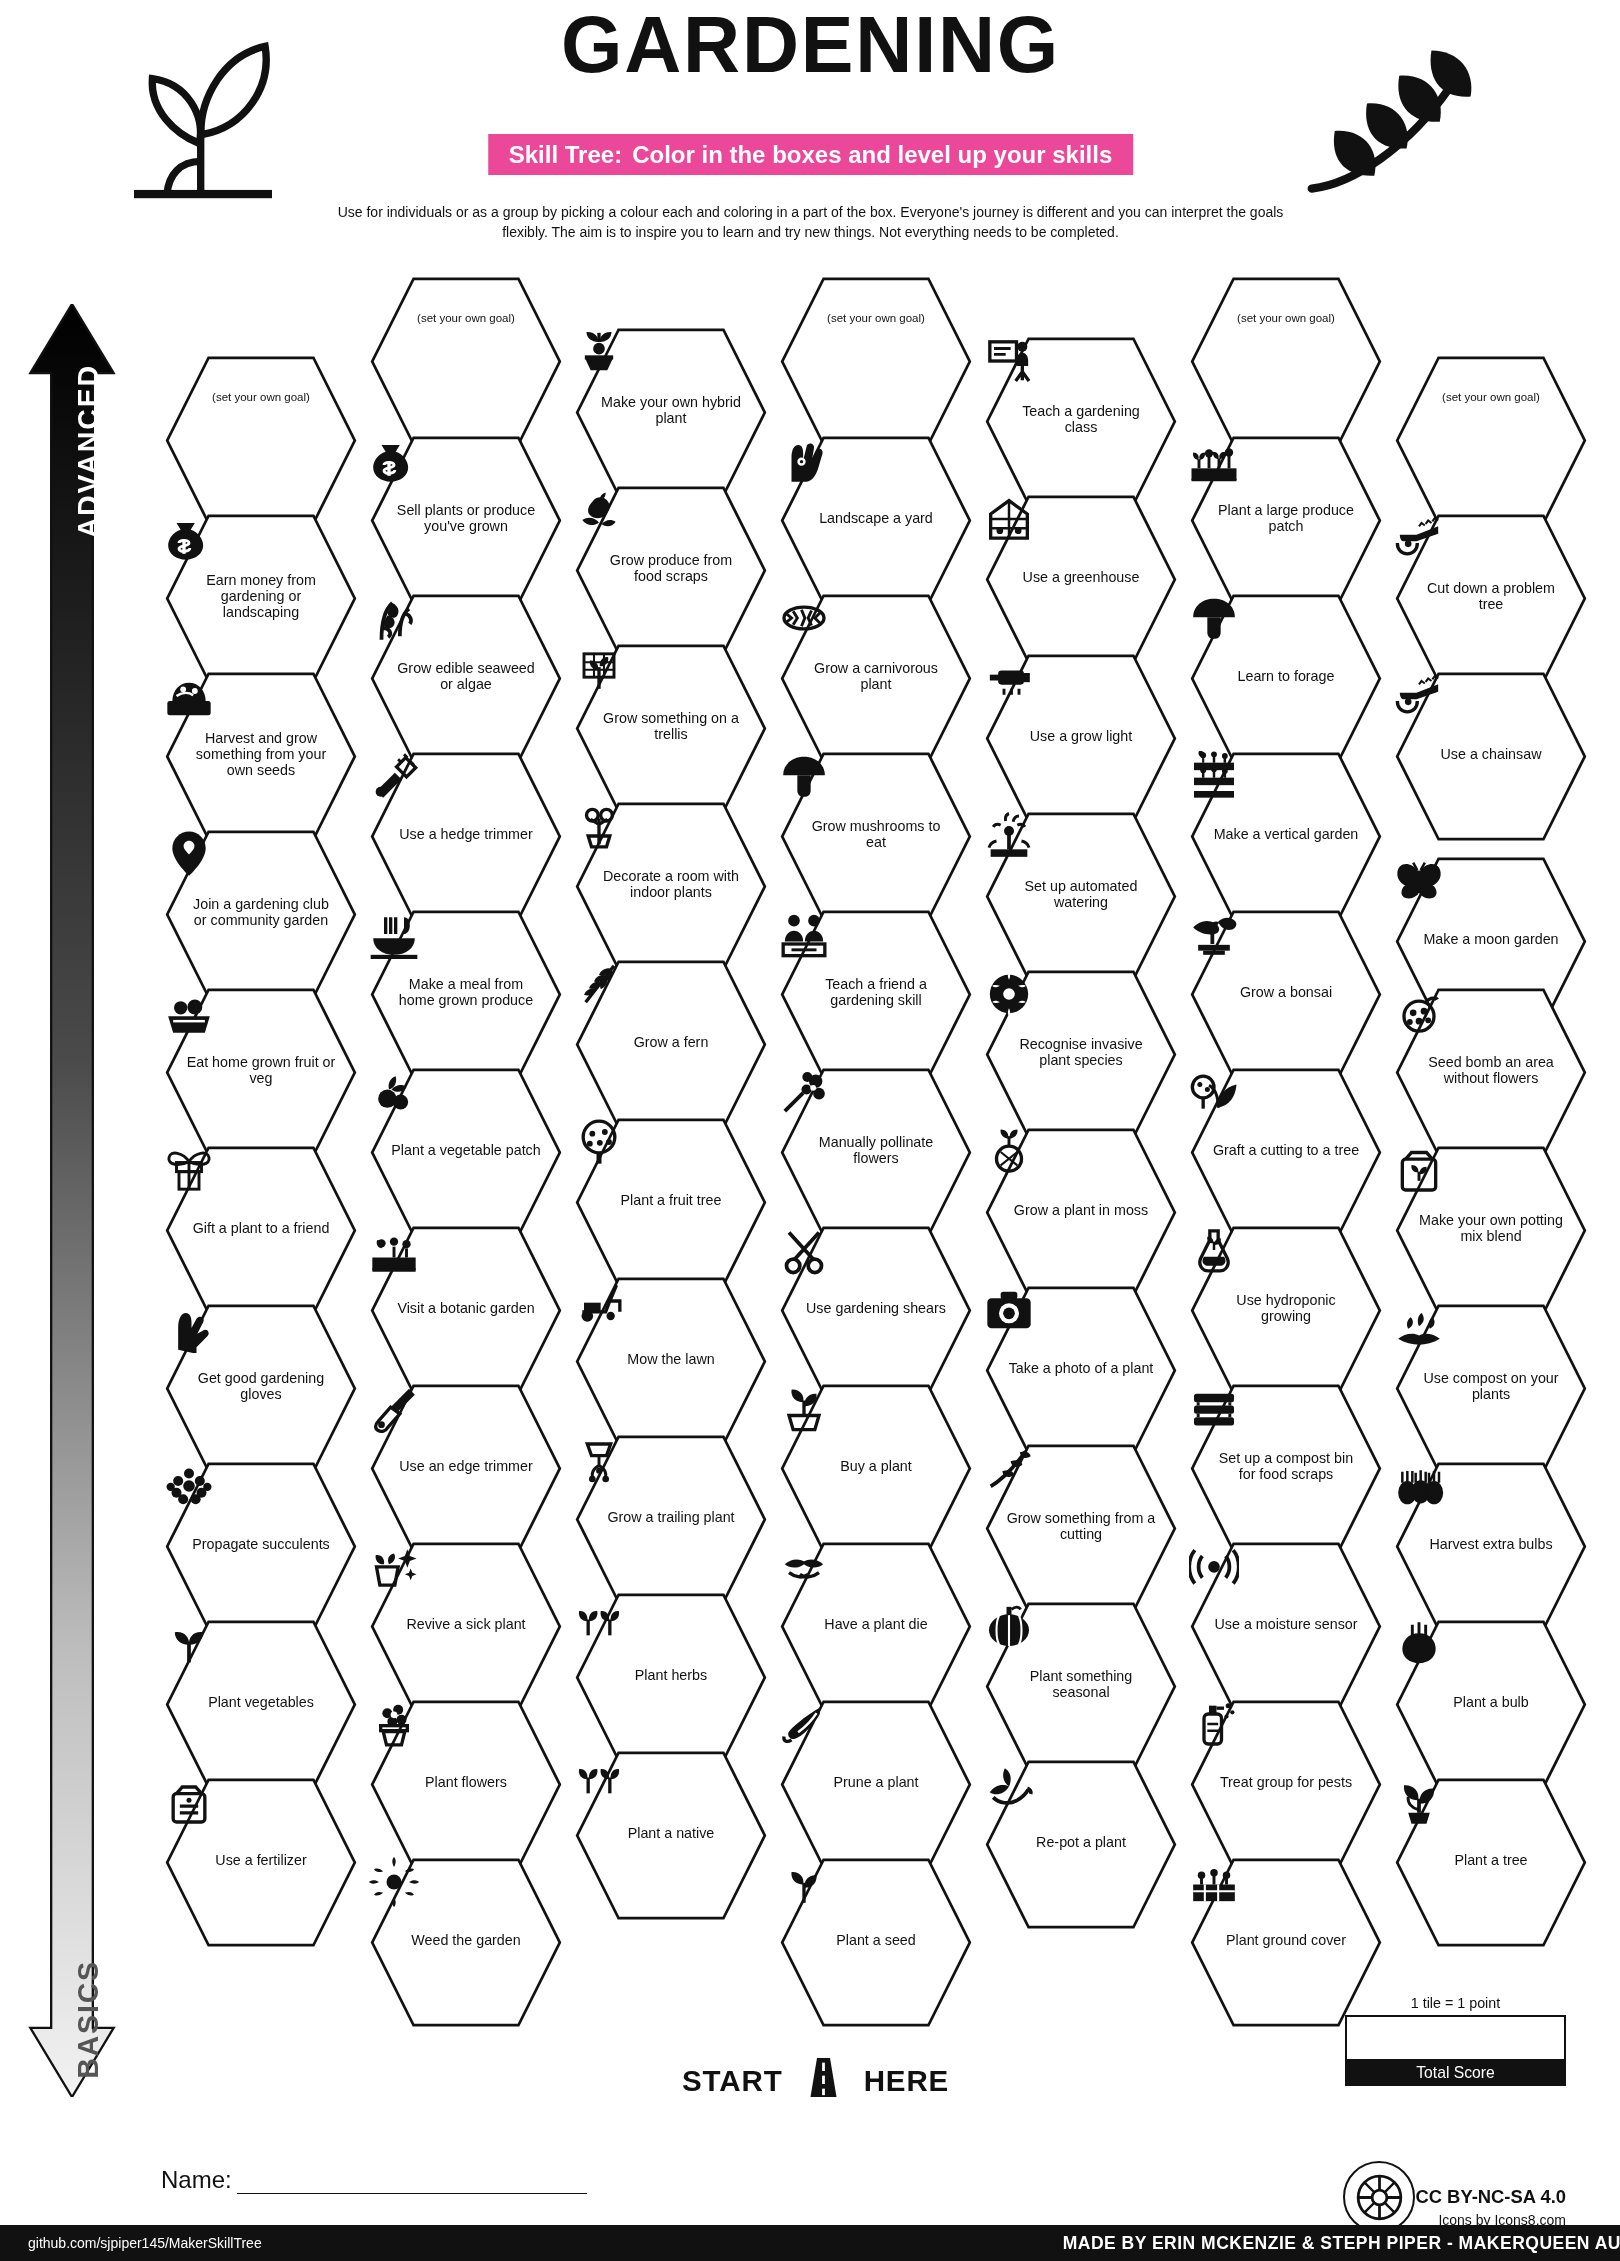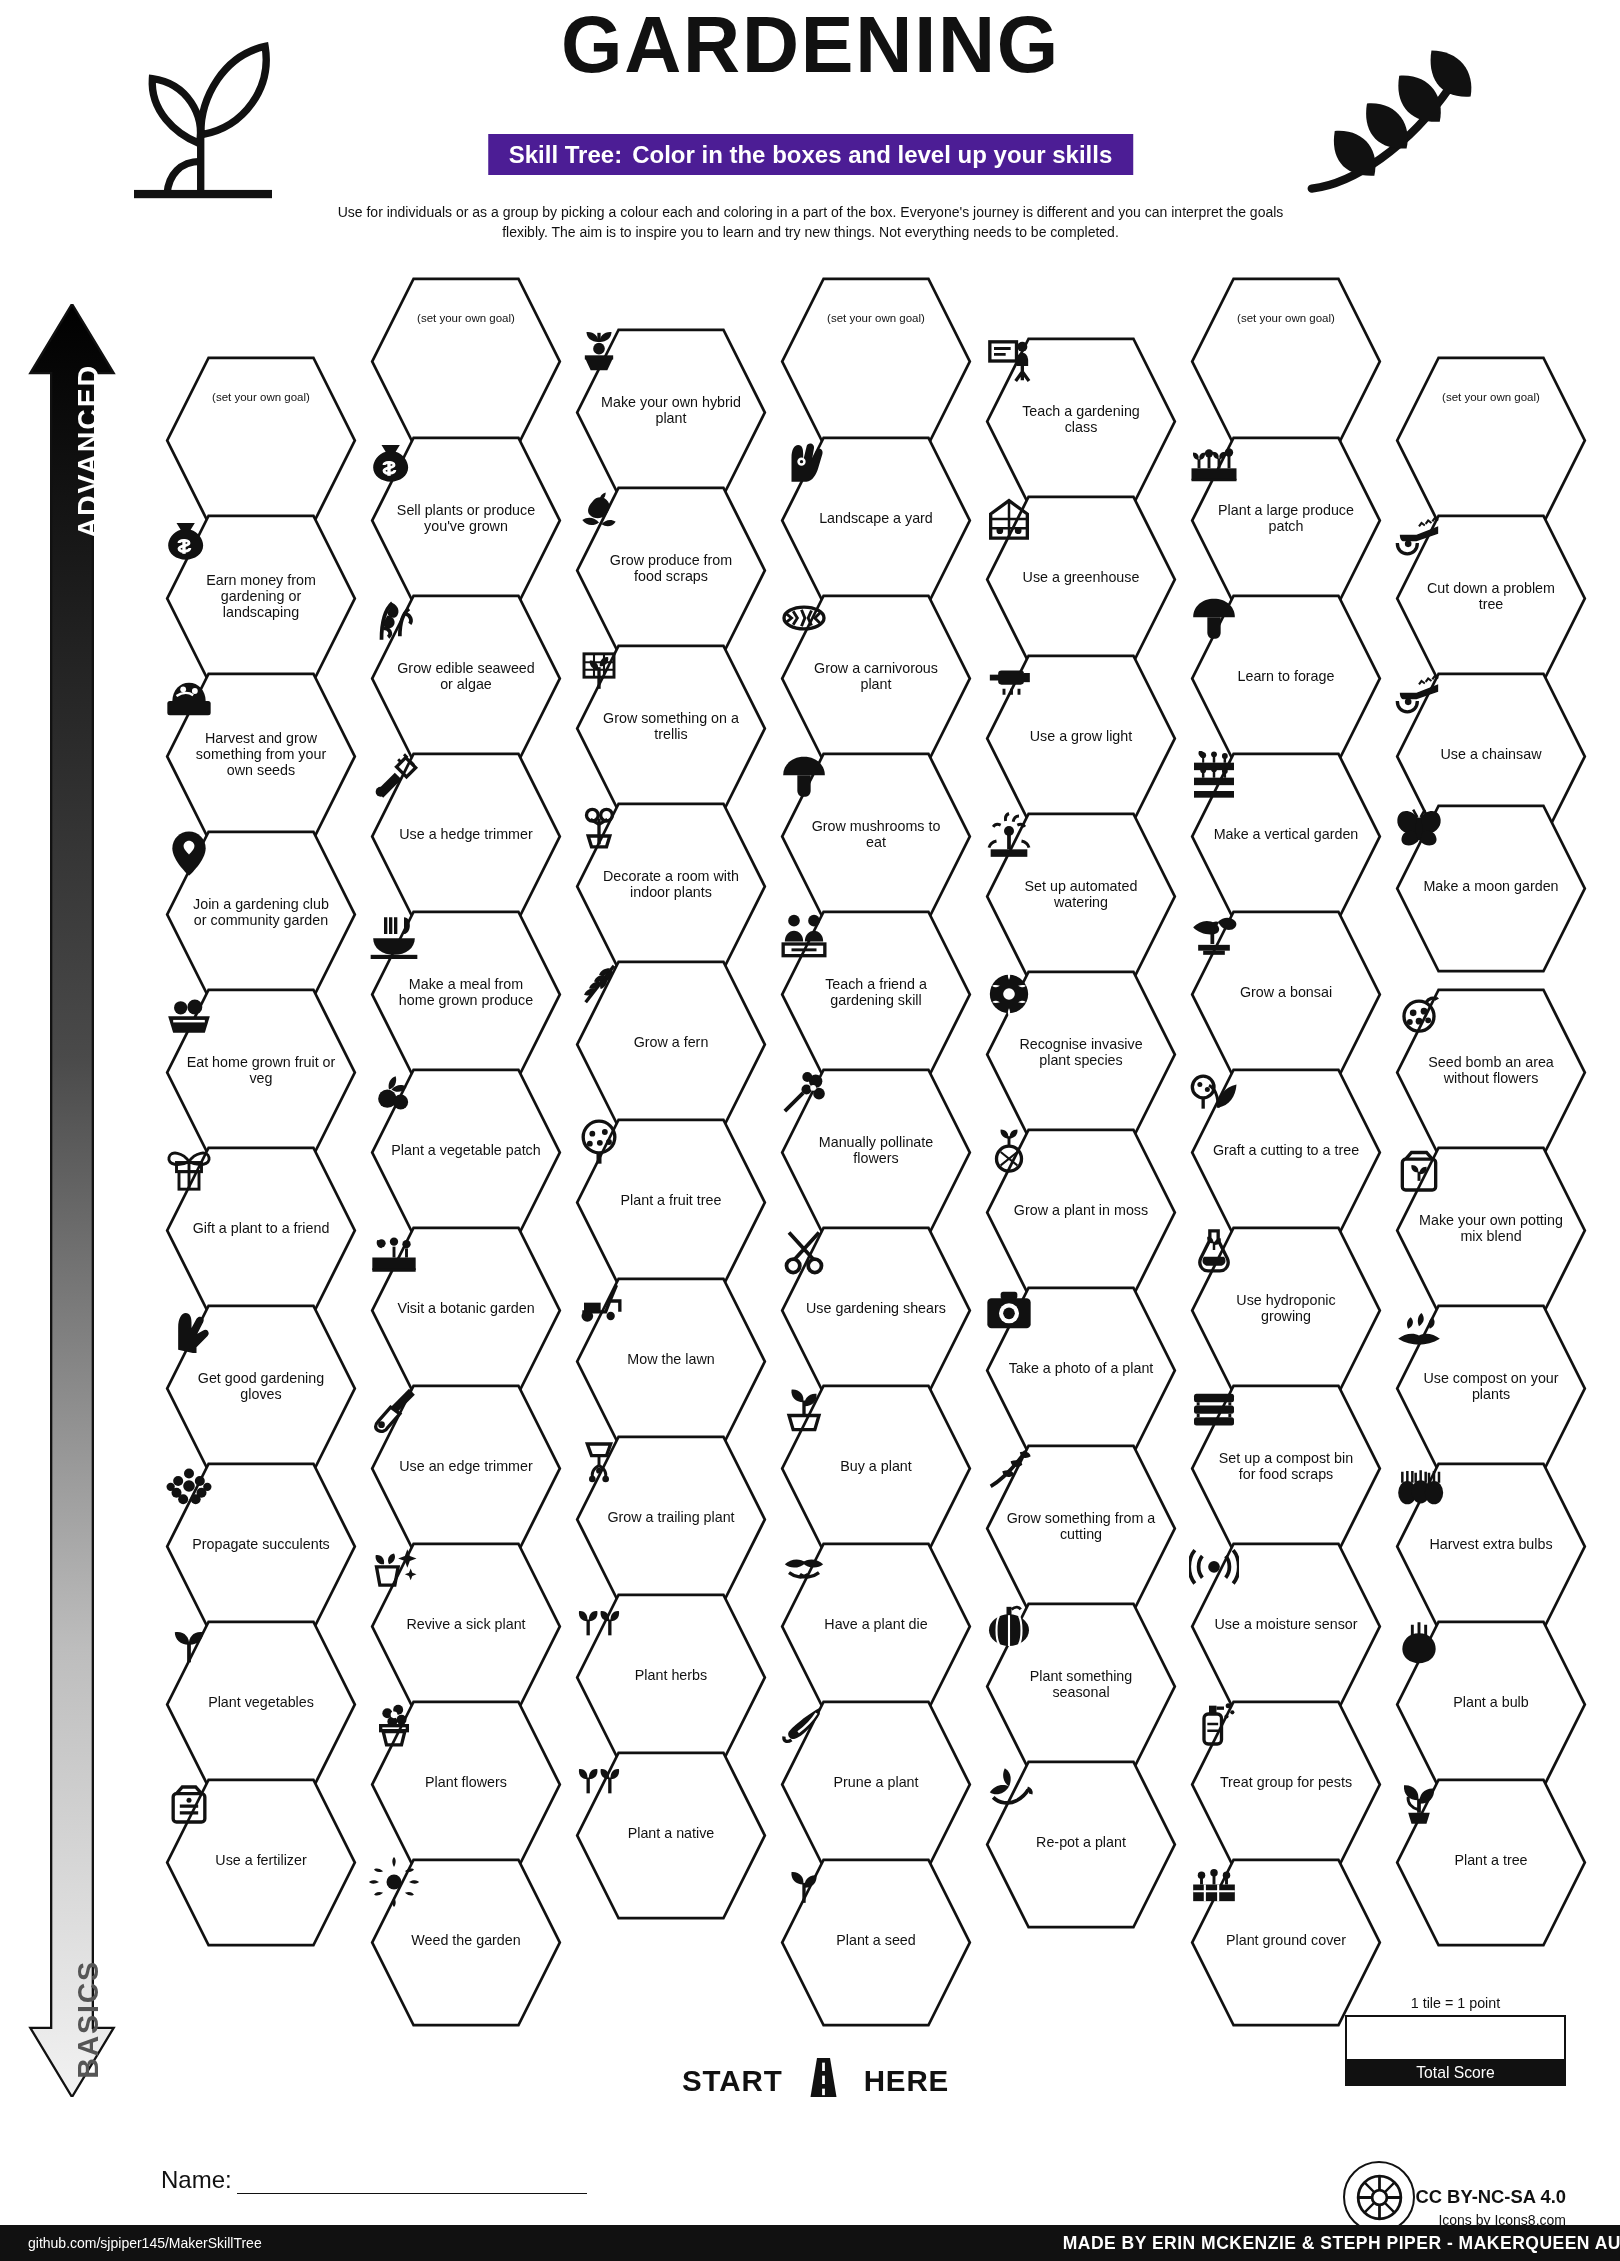--- a/index.html
+++ b/index.html
@@ -13,21 +13,21 @@
   
   .header { position:relative; height:276px; }
   .title {
     position:absolute; top:4.6px; left:0; width:100%;
     text-align:center;
     font-size:79px; font-weight:bold; letter-spacing:1.8px;
     line-height:1;
   }
   .subtitle-bar {
     position:absolute; top:134px; left:50%; transform:translateX(-50%);
-    background:#4c1d95; color:#fff;
+    background:#ec4899; color:#fff;
     padding:6.5px 21px;
     font-size:24px; font-weight:bold;
     white-space:nowrap;
   }
   .subtitle-bar .st-label { margin-right:10px; }
   .intro {
     position:absolute; top:203px; left:50%; transform:translateX(-50%);
     width:968px; text-align:center;
     font-size:14px; line-height:1.4; color:#111;
   }
@@ -1224,21 +1224,21 @@
         <span class="hex-icon">
           <svg width="50" height="50" viewBox="0 0 120 120">
             <path d="M14 52h40l52-20v18l-52 18H24c-8 0-10-10-10-16z" fill="#111"></path>
             <path d="M56 72c0 16-10 26-24 26S8 88 8 72" fill="none" stroke="#111" stroke-width="8"></path>
             <path d="M60 32l6-8 8 6M76 26l6-8 8 6M92 20l6-8 8 6" stroke="#111" stroke-width="5" fill="none"></path>
             <circle cx="34" cy="74" r="8" fill="#111"></circle>
           </svg>
         </span>
       </div>
     </div>
-    <div class="hex" style="left: 1394px; top: 803px;">
+    <div class="hex" style="left: 1394px; top: 856px;">
       <svg width="194" height="171" viewBox="0 0 420 372">
         <path d="M96,6 L324,6 L414,186 L324,366 L96,366 L6,186 Z" fill="#ffffff" stroke="#111111" stroke-width="6"></path>
       </svg>
       <div class="hex-content">
         <div class="hex-label">Make a moon garden</div>
         <span class="hex-icon">
           <svg width="50" height="50" viewBox="0 0 120 120">
             <path d="M58 36C40 12 10 14 8 40c-2 24 24 40 50 32z" fill="#111"></path>
             <path d="M62 36c18-24 48-22 50 4 2 24-24 40-50 32z" fill="#111"></path>
             <path d="M58 72C44 62 20 66 18 86c-2 18 24 22 40 6z" fill="#111"></path>

